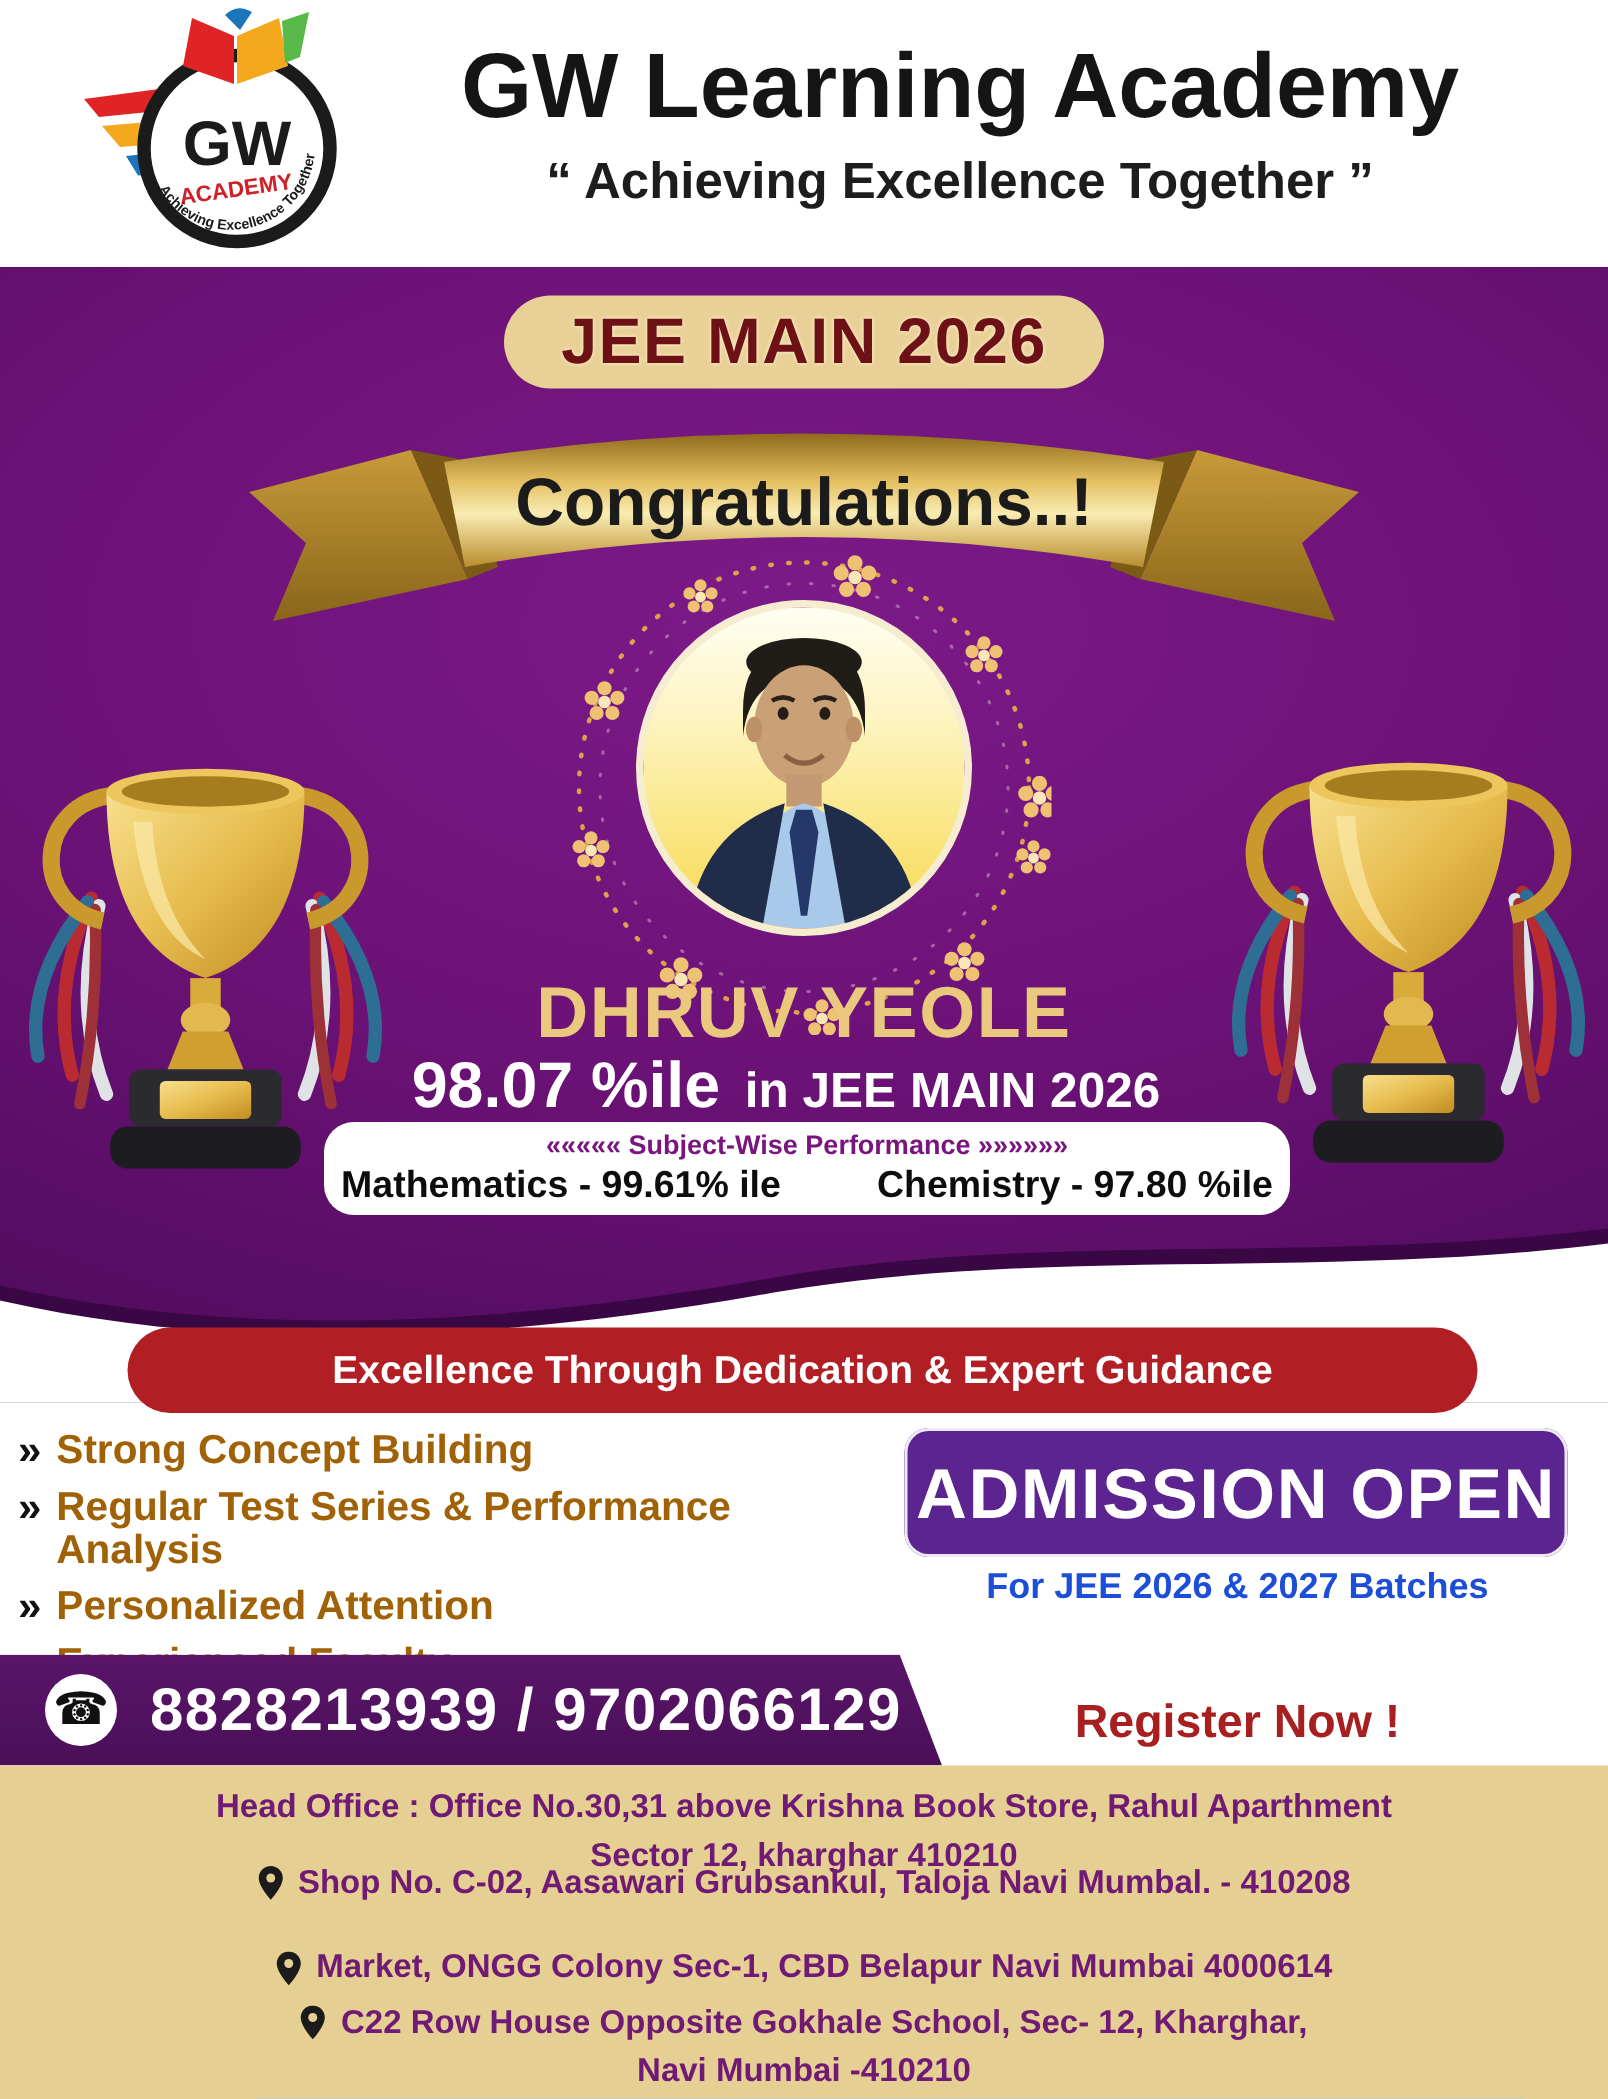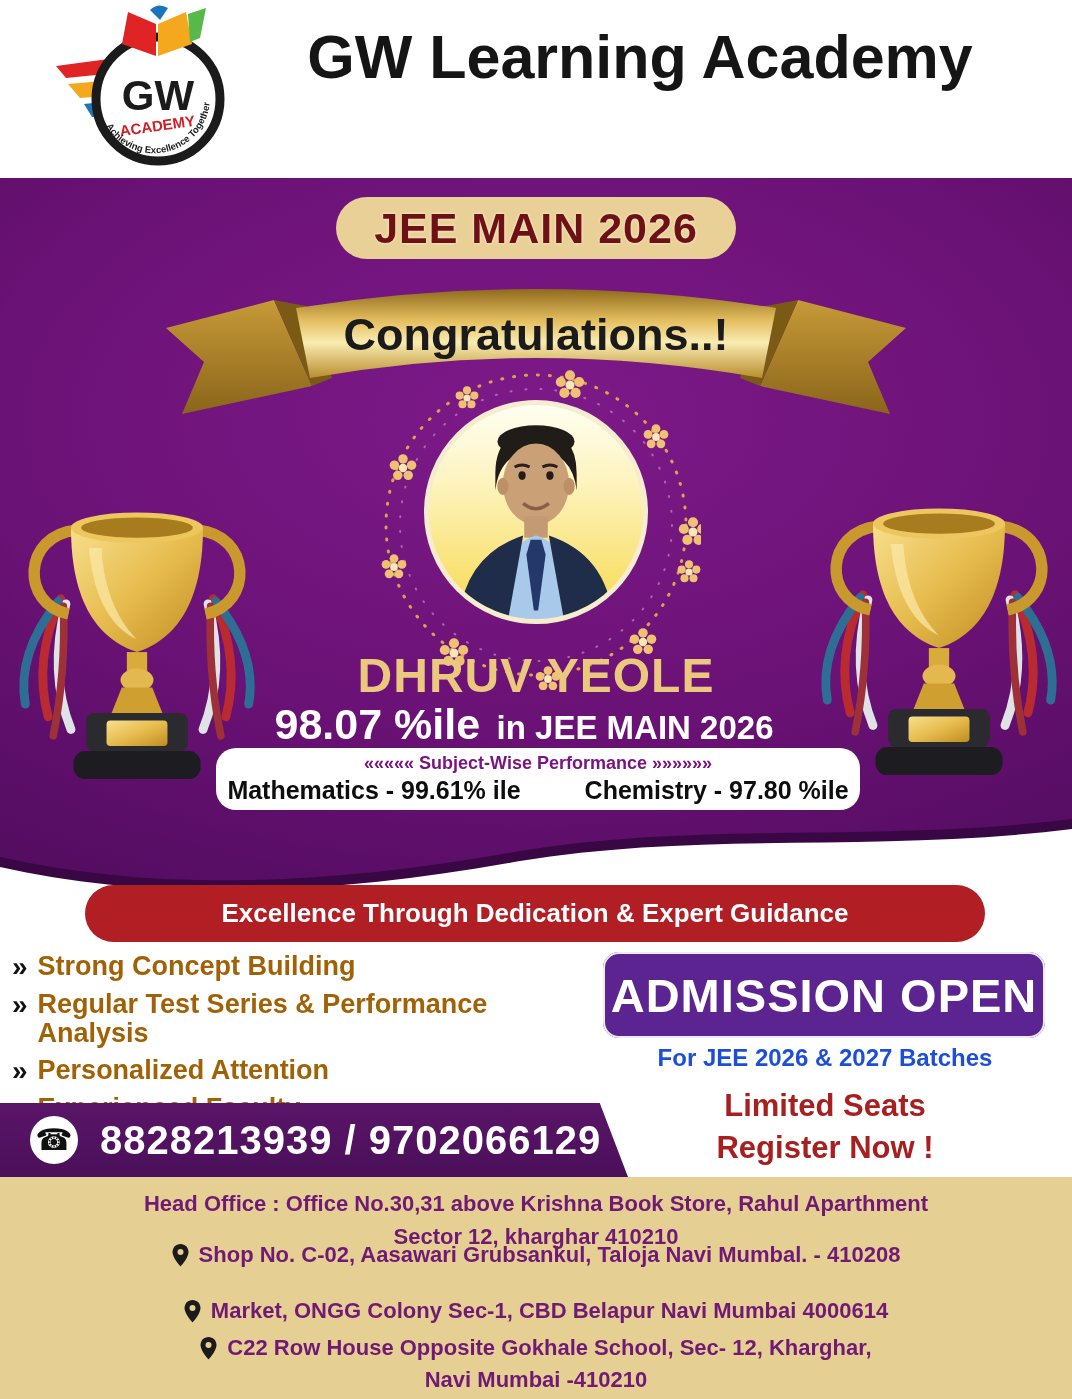--- a/index.html
+++ b/index.html
@@ -80,21 +80,21 @@
                        display:flex; align-items:center; justify-content:center; }
   .phone-icon-circle span { font-size:30px; color:#101010; line-height:1; }
   .phone-numbers { color:#ffffff; font-size:40px; font-weight:700; margin-left:22px; letter-spacing:1px; }
 
   
   .footer { position:absolute; left:0; top:1177px; width:1072px; height:222px; background:#e6cf93; z-index:4; }
   .f-line { width:100%; text-align:center; font-size:22px; font-weight:700; color:#701a75; }
   .f1 { position:absolute; top:14px; }
   .f2 { position:absolute; top:47px; }
   .loc { position:absolute; width:100%; display:flex; align-items:center; justify-content:center; gap:10px; }
-  .l1 { top:65px; } .l2 { top:121px; } .l3 { top:158px; }
+  .l1 { top:65px; } .l2 { top:121px;align-items:flex-end; } .l3 { top:158px; }
   .f6 { position:absolute; top:190px; }
   .pin { width:17px; height:23px; flex:0 0 auto; }
 </style>
 </head>
 <body>
 
 <svg width="0" height="0" style="position:absolute">
   <defs>
     <linearGradient id="goldV" x1="0" y1="0" x2="0" y2="1">
       <stop offset="0" stop-color="#8f6a1c"></stop>
@@ -176,20 +176,21 @@
       <text x="130" y="127" text-anchor="middle" font-size="15" font-weight="700" fill="#d02027" transform="rotate(-8 130 127)">ACADEMY</text>
       <defs>
           <path id="arcPath" d="M78 122 A56 56 0 0 0 182 95"></path>
         </defs>
       <text font-size="9.5" font-weight="700" fill="#1b1b1b">
         <textPath href="#arcPath">Achieving  Excellence  Together</textPath>
       </text>
     </svg>
     <div class="header-text">
       <div class="main-title">GW Learning Academy</div>
+      <div class="tagline">“ Achieving Excellence Together ”</div>
     </div>
   </div>
 
   <div class="purple"></div>
 
   <svg class="wave" viewBox="0 0 1072 140" preserveAspectRatio="none">
     <path d="M0,62 C150,96 320,92 520,56 C700,26 880,48 1072,24 L1072,140 L0,140 Z" fill="#3a0745"></path>
     <path d="M0,72 C150,106 320,102 520,66 C700,36 880,58 1072,34 L1072,140 L0,140 Z" fill="#ffffff"></path>
   </svg>
 
@@ -287,21 +288,20 @@
     <div class="feature-row">
       <span class="feature-marker">»</span>
       <span class="feature-text">Experienced Faculty</span>
     </div>
   </div>
 
   <div class="admission-box">
     <span>ADMISSION OPEN</span>
   </div>
   <div class="batches">For JEE 2026 &amp; 2027 Batches</div>
-  <div class="limited">Limited Seats</div>
   <div class="register">Register Now !</div>
 
   <div class="phone-banner">
     <div class="phone-icon-circle">
         <span>☎</span>
       </div>
     <div class="phone-numbers">8828213939 / 9702066129</div>
   </div>
 
   <div class="footer">

